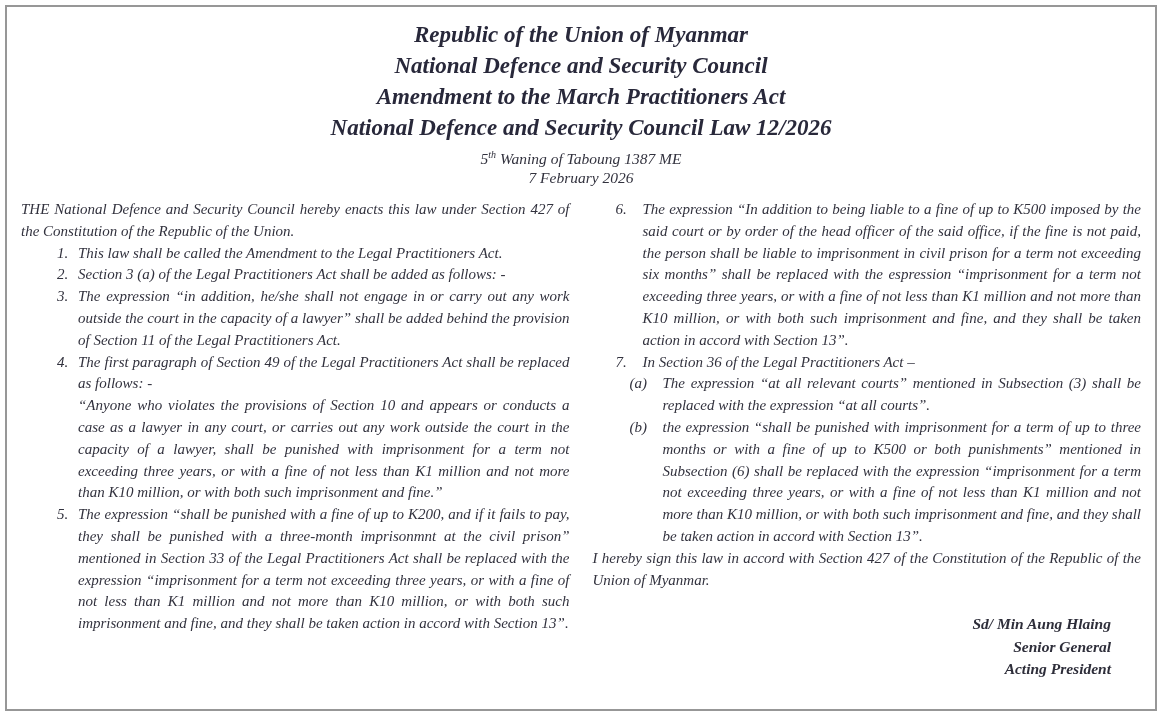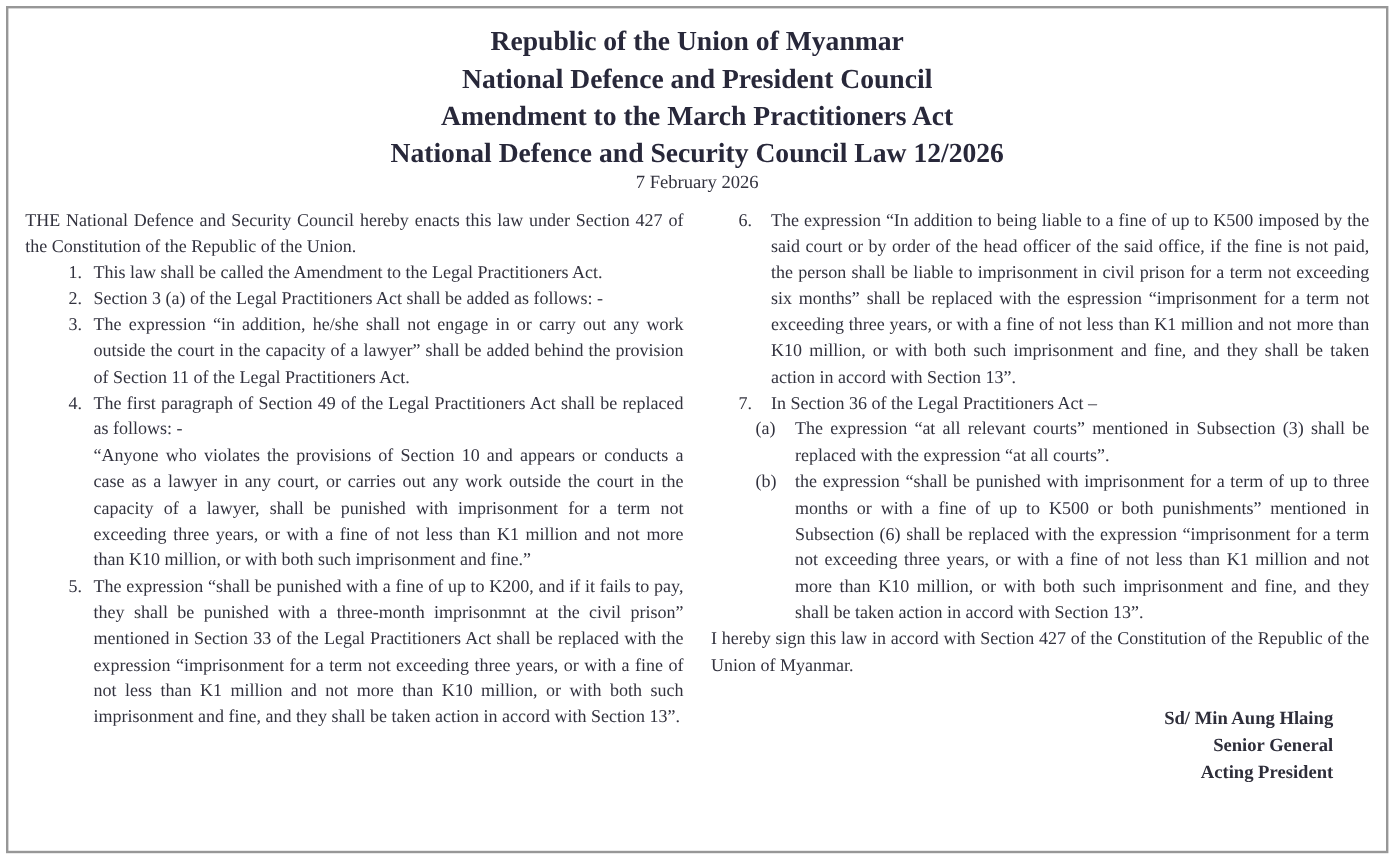--- a/index.html
+++ b/index.html
@@ -14,20 +14,21 @@
     position: absolute;
     left: 5px;
     top: 5px;
     width: 1152px;
     height: 706px;
     box-sizing: border-box;
     border: 2px solid #979797;
     padding: 12px 14px 0 14px;
     overflow: hidden;
     background: #ffffff;
+    font-style: italic;
   }
   .doc-header { text-align: center; color: #28283a; }
   .title-line {
     margin: 0;
     font-size: 23px;
     font-weight: 700;
     line-height: 31px;
     color: #28283a;
   }
   .date-line {
@@ -80,23 +81,24 @@
   }
   .signature p { margin: 0; }
 </style>
 </head>
 <body>
 
 <div class="page">
 
   <header class="doc-header">
     <p class="title-line">Republic of the Union of Myanmar</p>
-    <p class="title-line">National Defence and President Council</p>
+    <p class="title-line">National Defence and Security Council</p>
     <p class="title-line">Amendment to the March Practitioners Act</p>
     <p class="title-line">National Defence and Security Council Law 12/2026</p>
+    <p class="date-line first"><span>5</span><sup>th</sup><span> Waning of Taboung 1387 ME</span></p>
     <p class="date-line">7 February 2026</p>
   </header>
 
   <div class="columns">
 
     <div class="col col-left">
       <p class="intro">THE National Defence and Security Council hereby enacts this law under Section 427 of the Constitution of the Republic of the Union.</p>
 
       <div class="item">
         <span class="num">1.</span>

